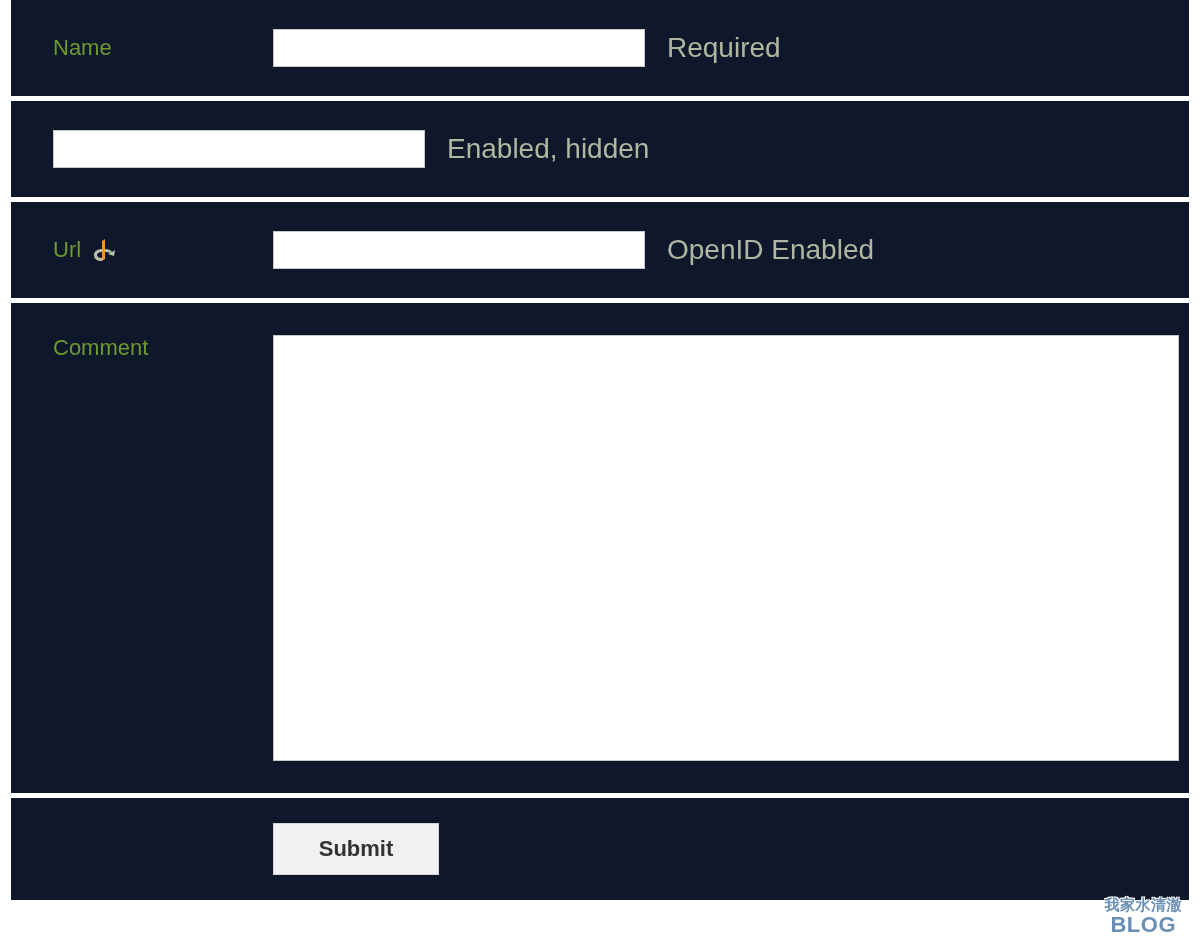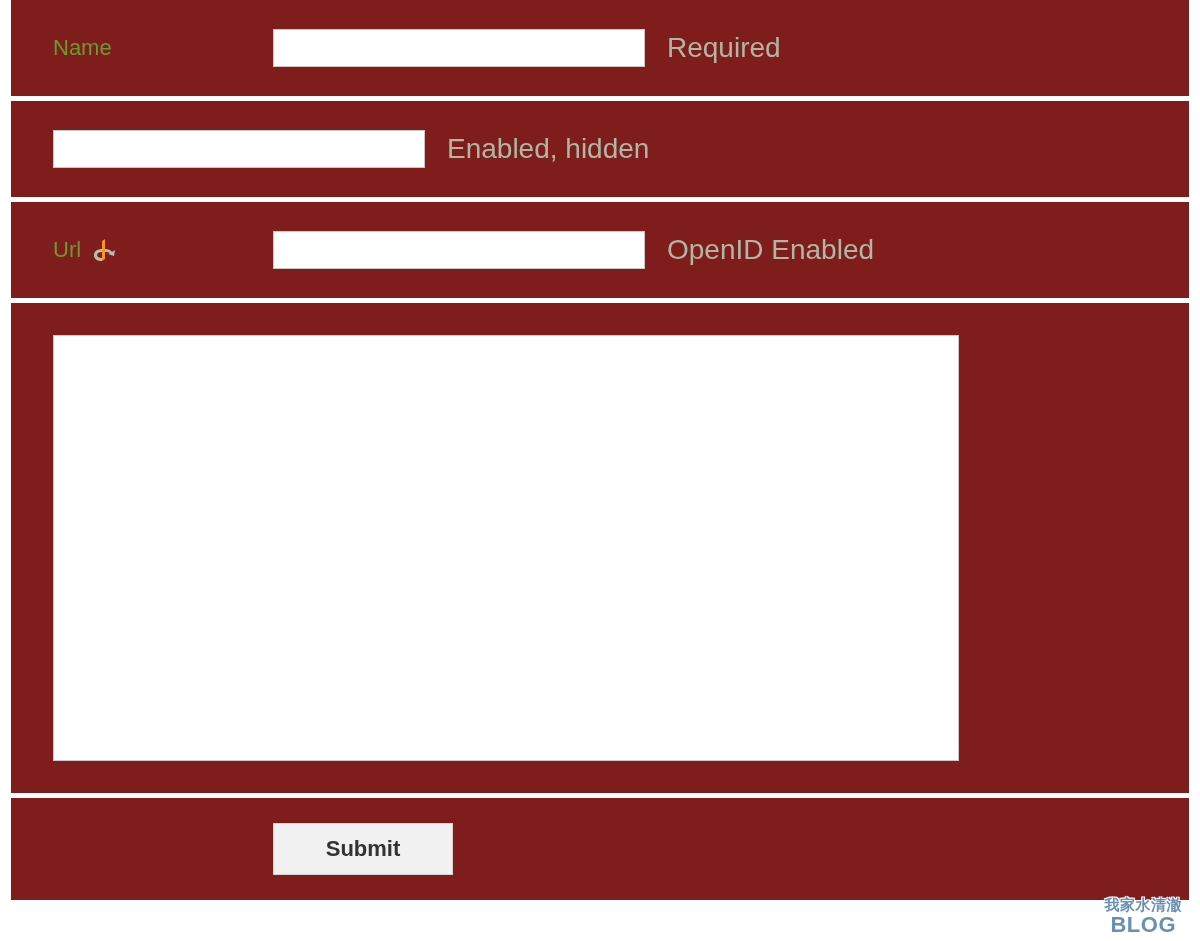--- a/index.html
+++ b/index.html
@@ -15,21 +15,21 @@
       position: relative;
     }
     .form-container {
       width: 1178px;
       margin-left: 11px;
       margin-top: 0;
     }
     .form-row {
       display: flex;
       align-items: center;
-      background: #7f1d1d;
+      background: #0f172a;
       padding: 29px 0 29px 42px;
       border-bottom: 5px solid #ffffff;
     }
     .form-row.comment-row {
       align-items: flex-start;
       padding-top: 32px;
       padding-bottom: 32px;
     }
     .form-row.submit-row {
       padding-top: 25px;
@@ -65,21 +65,21 @@
       height: 426px;
       border: 1px solid #c8c8c8;
       background: #ffffff;
       font-size: 18px;
       padding: 8px;
       outline: none;
       resize: none;
       font-family: Arial, Helvetica, sans-serif;
     }
     .submit-button {
-      width: 180px;
+      width: 166px;
       height: 52px;
       background: #f1f1f1;
       border: 1px solid #d4d4d4;
       color: #333333;
       font-size: 22px;
       font-weight: 700;
       cursor: pointer;
       font-family: Arial, Helvetica, sans-serif;
     }
     .openid-icon {
@@ -133,20 +133,21 @@
           <path d="M3 17 C3 13 7 11 11 11 L11 14 C8 14 6 15 6 17 C6 19 8 20 11 20 L11 23 C6 23 3 21 3 17 Z" fill="#b8bfad"></path>
           <path d="M14 11 C17 11 20 12 21 14 L24 12 L23 18 L17 16 L19 15 C18 14 16 14 14 14 Z" fill="#b8bfad"></path>
         </svg>
       </span>
     </label>
     <input type="text" class="text-input" value="" style="">
     <span class="field-hint">OpenID Enabled</span>
   </div>
 
   <div class="form-row comment-row">
+    <label class="field-label">Comment</label>
     <textarea class="comment-textarea" style=""></textarea>
   </div>
 
   <div class="form-row submit-row">
     <div class="field-label"></div>
     <button class="submit-button">Submit</button>
   </div>
 
 </div>
 

